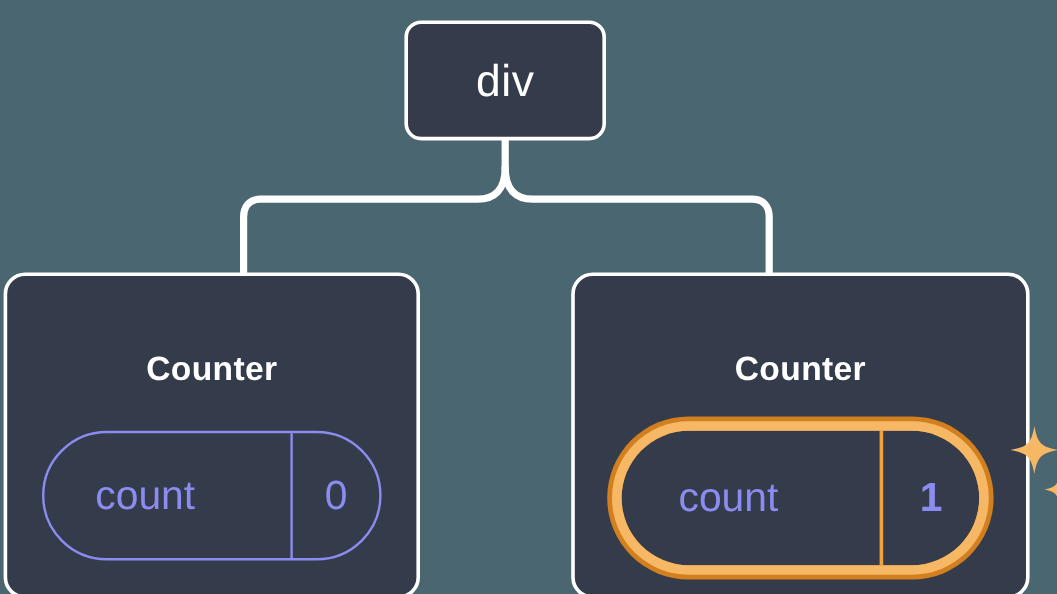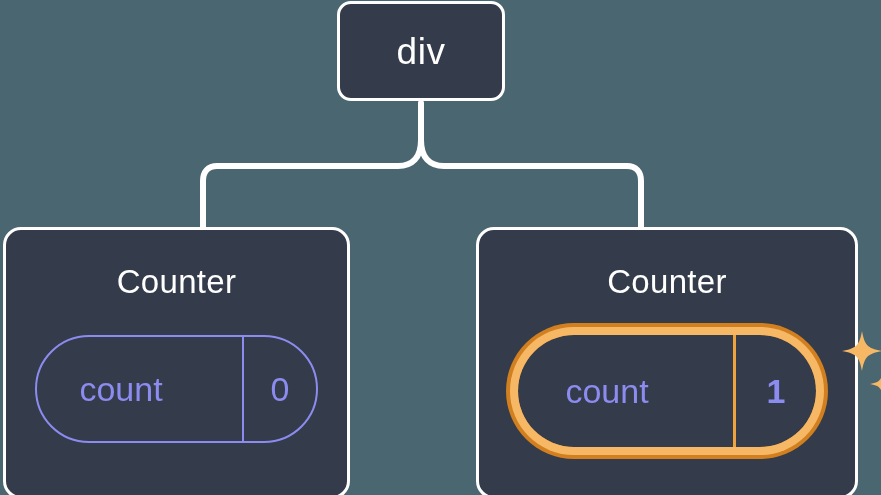--- a/index.html
+++ b/index.html
@@ -31,21 +31,21 @@
   
   .node {
     position: absolute;
     box-sizing: border-box;
     background: #343b4a;
     border: 3px solid #ffffff;
     border-radius: 18px;
   }
   .node-root {
     left: 337px;
-    top: 1px;
+    top: 17px;
     width: 168px;
     height: 100px;
     border-radius: 14px;
     display: flex;
     align-items: center;
     justify-content: center;
   }
   .node-root .node-title {
     font-size: 37px;
     color: #ffffff;
@@ -58,24 +58,24 @@
     top: 227px;
     height: 272px;
     display: flex;
     flex-direction: column;
     align-items: center;
   }
   .node-left  { left: 3px;   width: 347px; }
   .node-right { left: 476px; width: 382px; }
 
   .node-child .node-title {
-    margin-top: 35px;
-    font-size: 33px;
+    margin-top: 64px;
+    font-size: 28px;
     color: #ffffff;
-    font-weight: 400;
+    font-weight: 700;
     letter-spacing: 0.3px;
     line-height: 1;
   }
 
   
   .pill-wrap {
     position: relative;
     margin-top: 37px;
     display: flex;
     align-items: center;

